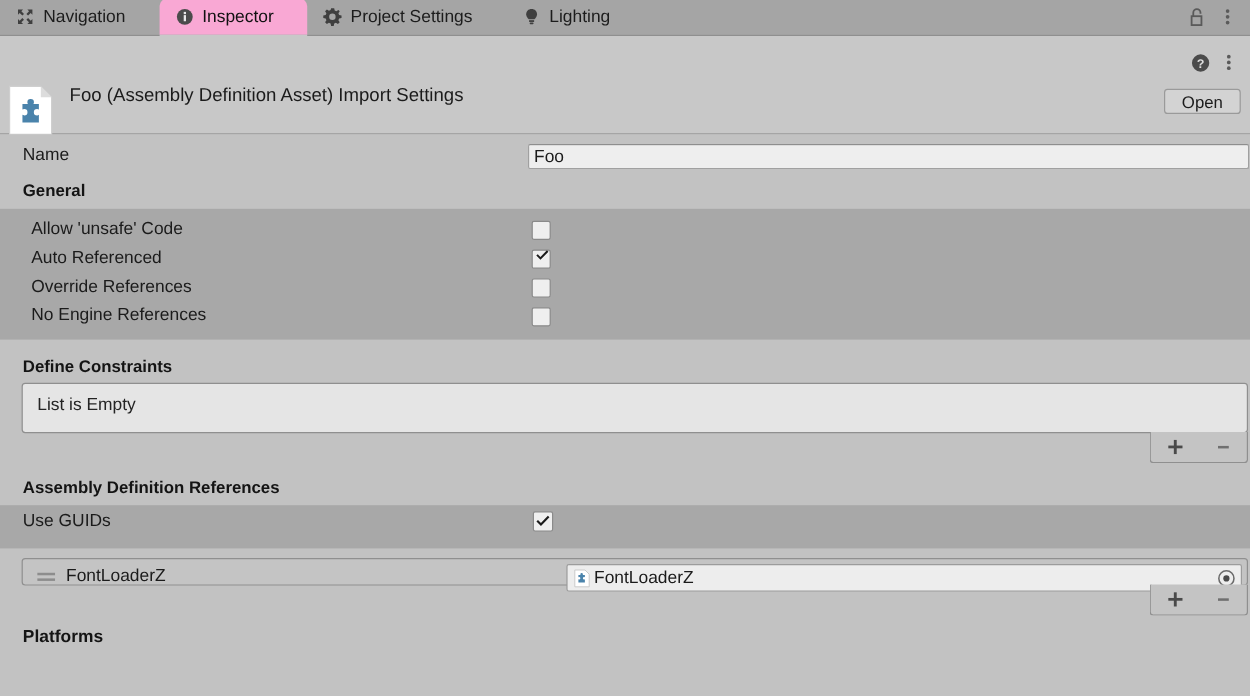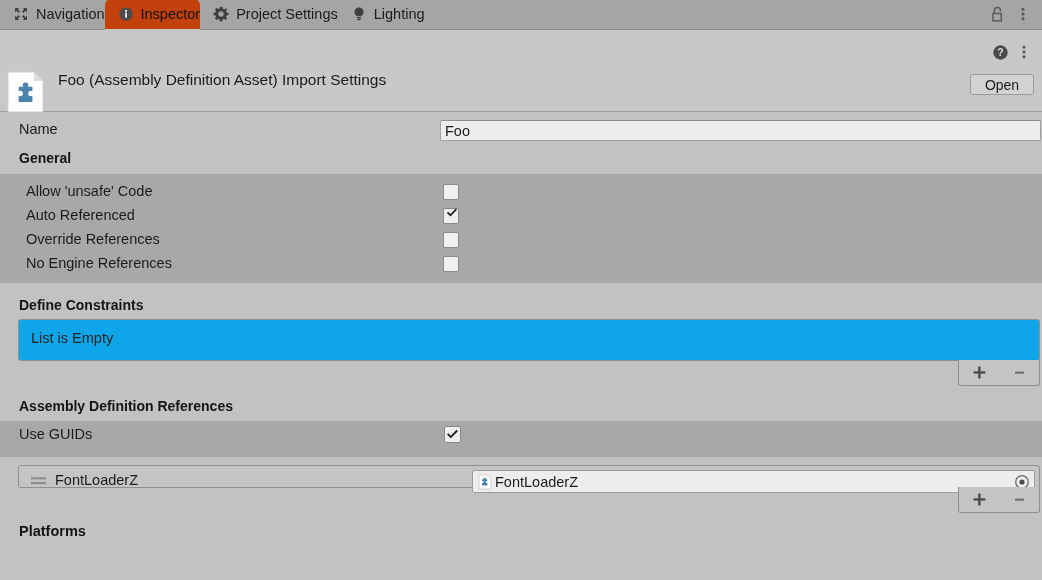--- a/index.html
+++ b/index.html
@@ -25,29 +25,29 @@
     border-bottom: 1px solid #8f8f8f;
     display: flex;
     align-items: flex-end;
     box-sizing: border-box;
   }
   .tab {
     height: 30px;
     display: flex;
     align-items: center;
     gap: 7px;
-    padding: 0 0 0 13px;
+    padding: 0 28px 0 13px;
     box-sizing: border-box;
     font-size: 14.5px;
     color: #1c1c1c;
     cursor: default;
     position: relative;
   }
   .tab.active {
-    background: #c2410c;
+    background: #f9a8d4;
     border-radius: 6px 6px 0 0;
     color: #111;
   }
   .tab.active::after {
     content: "";
     position: absolute;
     left: 0; right: 0; bottom: -1px;
     height: 1px;
     background: #c8c8c8;
   }
@@ -202,21 +202,21 @@
     width: 14px;
     height: 14px;
     display: block;
   }
 
   
   .listbox {
     margin: 0 2px 0 18px;
     border: 1px solid #8f8f8f;
     border-radius: 3px;
-    background: #0ea5e9;
+    background: #e5e5e5;
     height: 42px;
     box-sizing: border-box;
     position: relative;
   }
   .listbox-empty {
     position: absolute;
     left: 12px;
     top: 10px;
     font-size: 14.5px;
     color: #242424;

